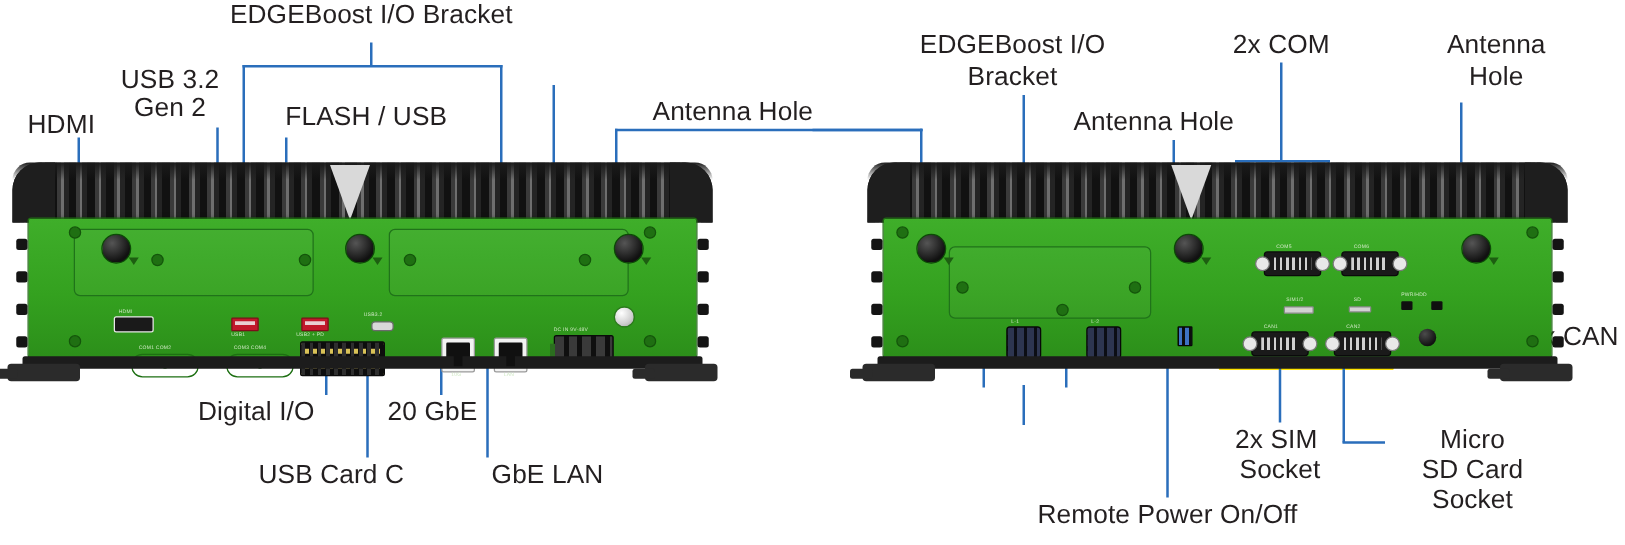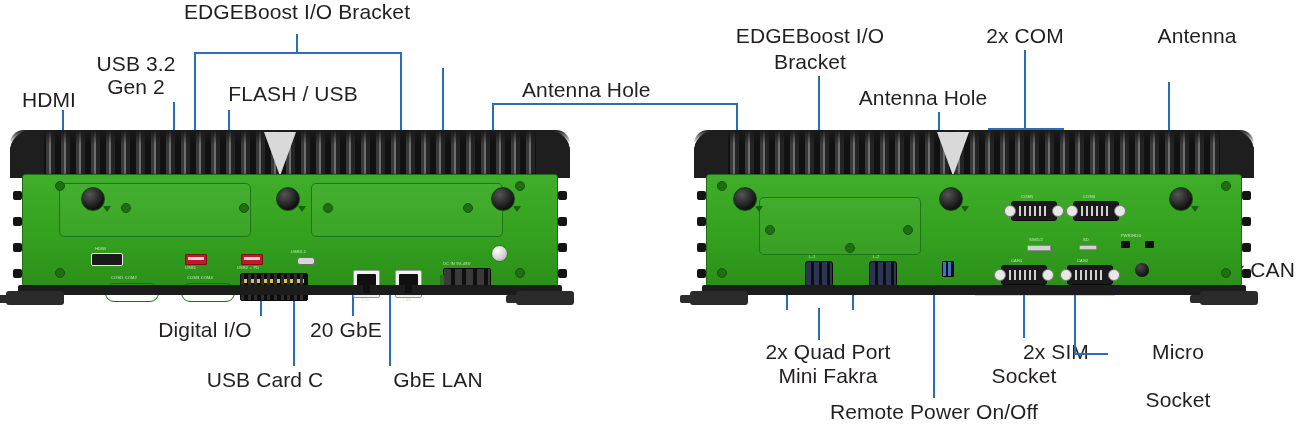--- a/index.html
+++ b/index.html
@@ -342,34 +342,34 @@
     <div class="foot lft"></div>
     <div class="foot rgt"></div>
   </div>
 
   <div class="lbl c" style="left:700px;top:24px;width:220px;">EDGEBoost I/O</div>
   <div class="lbl c" style="left:700px;top:50px;width:220px;">Bracket</div>
 
   <div class="lbl c" style="left:960px;top:24px;width:130px;">2x COM</div>
 
   <div class="lbl c" style="left:1132px;top:24px;width:130px;">Antenna</div>
+  <div class="lbl c" style="left:1132px;top:50px;width:130px;">Hole</div>
 
   <div class="lbl c" style="left:828px;top:86px;width:190px;">Antenna Hole</div>
 
   <div class="lbl l" style="left:1222px;top:258px;width:90px;">2x CAN</div>
 
-  <div class="lbl c" style="left:738px;top:340px;width:180px;">2x Quad Port</div>
-  <div class="lbl c" style="left:738px;top:364px;width:180px;">Mini Fakra</div>
 
   <div class="lbl c" style="left:800px;top:400px;width:268px;">Remote Power On/Off</div>
 
-  <div class="lbl c" style="left:994px;top:340px;width:124px;">2x SIM</div>
+  <div class="lbl c" style="left:930px;top:340px;width:124px;text-align:right;">2x SIM</div>
   <div class="lbl c" style="left:962px;top:364px;width:124px;">Socket</div>
 
   <div class="lbl c" style="left:1108px;top:340px;width:140px;">Micro</div>
+  <div class="lbl c" style="left:1108px;top:364px;width:140px;">SD Card</div>
   <div class="lbl c" style="left:1108px;top:388px;width:140px;">Socket</div>
 
   <div class="ln v" style="left:818px;top:76px;height:122px;"></div>
 
   <div class="ln h" style="left:650px;top:103px;width:88px;"></div>
   <div class="ln v" style="left:736px;top:103px;height:80px;"></div>
 
   <div class="ln v" style="left:938px;top:112px;height:72px;"></div>
 
   <div class="ln v" style="left:1024px;top:50px;height:78px;"></div>

